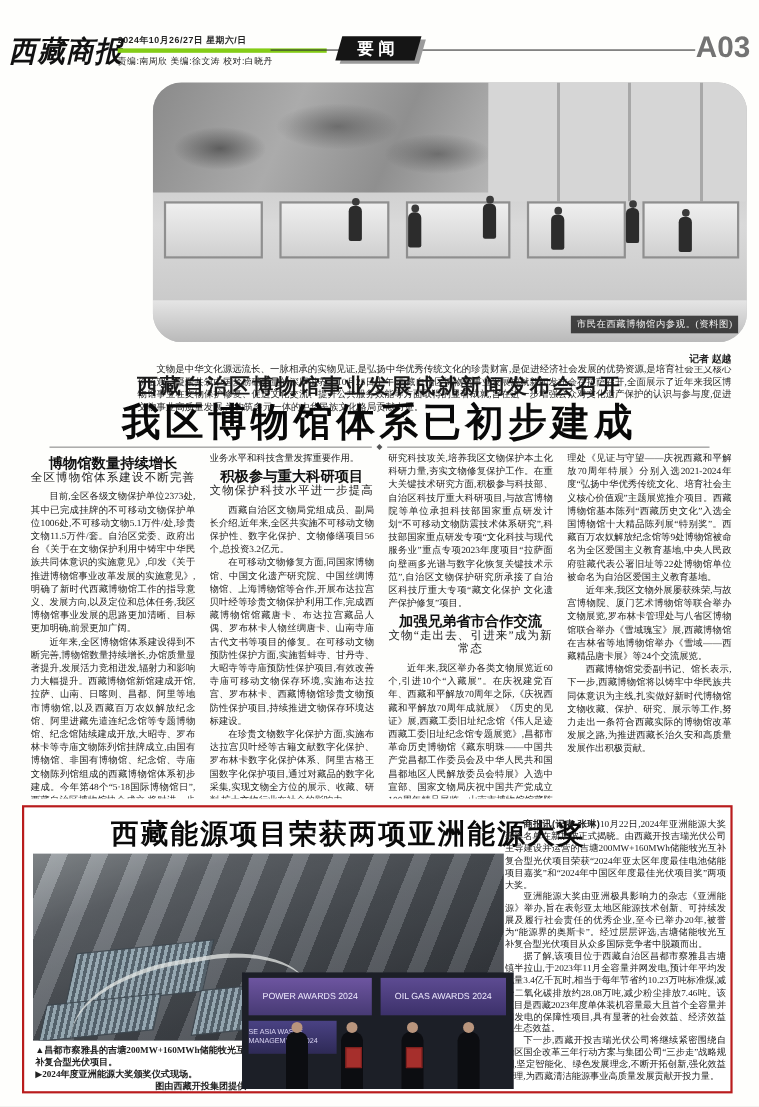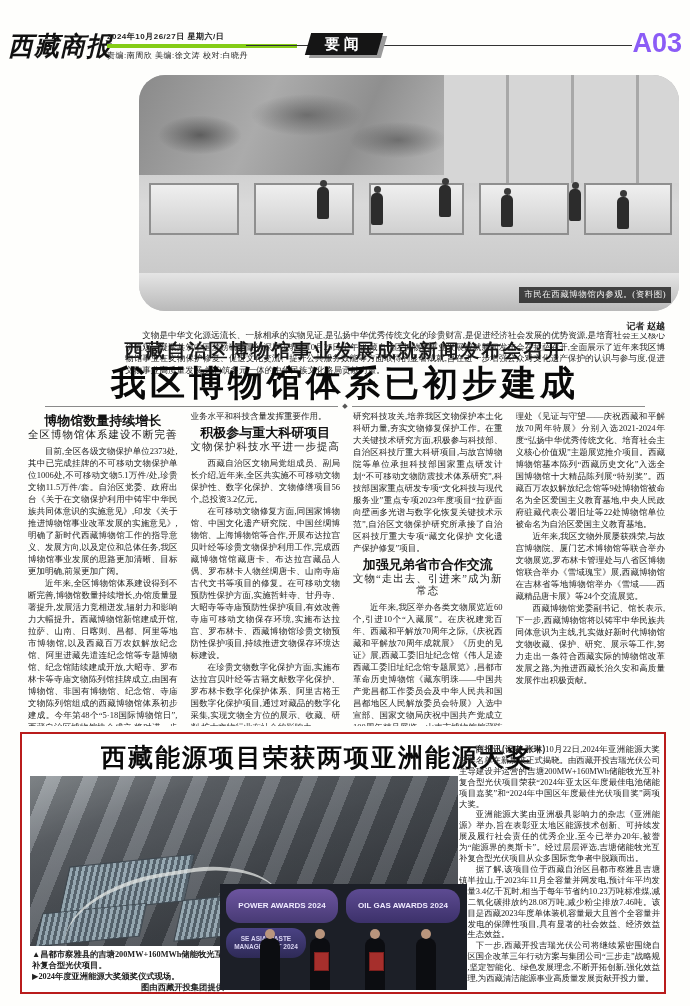--- a/index.html
+++ b/index.html
@@ -17,21 +17,21 @@
              padding-top:2px;letter-spacing:.5px;}
   .header-rule{position:absolute;left:246px;top:45px;width:386px;height:1px;background:#333;}
   .badge-wrap{position:absolute;left:308px;top:33px;width:76px;height:24px;}
   .badge-shadow{position:absolute;left:4px;top:3px;width:72px;height:22px;background:#9b9b9b;
                 transform:skewX(-16deg);}
   .badge{position:absolute;left:0;top:0;width:72px;height:22px;background:#151515;
          transform:skewX(-16deg);display:flex;align-items:center;justify-content:center;}
   .badge span{transform:skewX(16deg);color:#fff;font-family:"Liberation Sans",sans-serif;
               font-size:15px;font-weight:bold;letter-spacing:4px;}
   .pageno{position:absolute;right:8px;top:28px;font-family:"Liberation Sans",sans-serif;
-          font-size:27px;font-weight:bold;color:#8b5cf6;}
+          font-size:27px;font-weight:bold;color:#737373;}
 
   
   .photo-museum{position:absolute;left:139px;top:75px;width:540px;height:236px;overflow:hidden;
       background:linear-gradient(180deg,#b3b3b3 0%,#c9c9c9 28%,#d9d9d9 55%,#c2c2c2 100%);border-radius:26px;}
   .mural{position:absolute;left:0;top:0;width:305px;height:100px;
       background:
         radial-gradient(ellipse 60px 28px at 20% 60%, rgba(40,40,40,.55), rgba(40,40,40,0) 70%),
         radial-gradient(ellipse 80px 30px at 55% 40%, rgba(60,60,60,.5), rgba(60,60,60,0) 70%),
         radial-gradient(ellipse 70px 26px at 85% 65%, rgba(50,50,50,.45), rgba(50,50,50,0) 70%),
         linear-gradient(115deg,#8a8a8a,#ababab 40%,#8f8f8f 70%,#b5b5b5);}
@@ -88,21 +88,21 @@
   .ridge{position:absolute;left:-20px;top:0;width:500px;height:180px;
       background:repeating-linear-gradient(112deg,rgba(255,255,255,.10) 0 14px,rgba(0,0,0,.18) 14px 34px);}
   .solar{position:absolute;background:repeating-linear-gradient(90deg,#9db0ba 0 3px,#55636d 3px 6px);
       transform:skewX(-18deg) rotate(-6deg);opacity:.9;border:1px solid #3d474f;}
   .river{position:absolute;left:30px;top:96px;width:220px;height:60px;border:0;
       border-top:4px solid rgba(230,232,230,.75);border-radius:50% 40% 0 0/90% 70% 0 0;
       transform:rotate(-9deg);}
   .photo-ceremony{position:absolute;left:198px;top:150px;width:247px;height:106px;overflow:hidden;
       background:#1c1f27;z-index:3;}
   .screen{position:absolute;color:#efeaff;font-family:"Liberation Sans",sans-serif;
-      font-weight:bold;text-align:center;display:flex;align-items:center;justify-content:center;border-radius:14px;}
+      font-weight:normal;display:flex;align-items:center;justify-content:center;}
   .screen.s1{left:6px;top:5px;width:112px;height:34px;font-size:8px;line-height:10px;
       background:linear-gradient(180deg,#6d55a0,#473a74);}
   .screen.s2{left:126px;top:5px;width:114px;height:34px;font-size:8px;line-height:10px;
       background:linear-gradient(180deg,#5d4b92,#3c316a);}
   .screen.s3{left:6px;top:44px;width:80px;height:30px;font-size:6.5px;line-height:8px;
       background:linear-gradient(180deg,#4a4284,#2e2a56);color:#d9d4f2;}
   .person{position:absolute;bottom:0;width:20px;height:52px;background:#0c0d11;
       border-radius:8px 8px 0 0;}
   .person::before{content:"";position:absolute;left:5px;top:-9px;width:10px;height:10px;
       border-radius:50%;background:#b9957d;}

